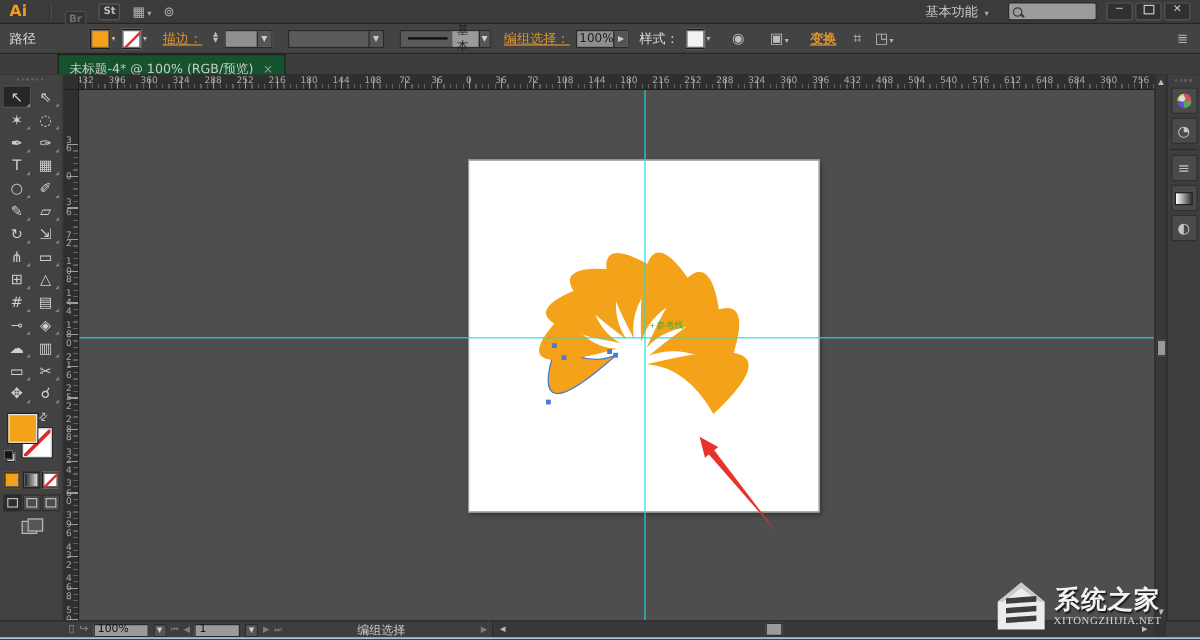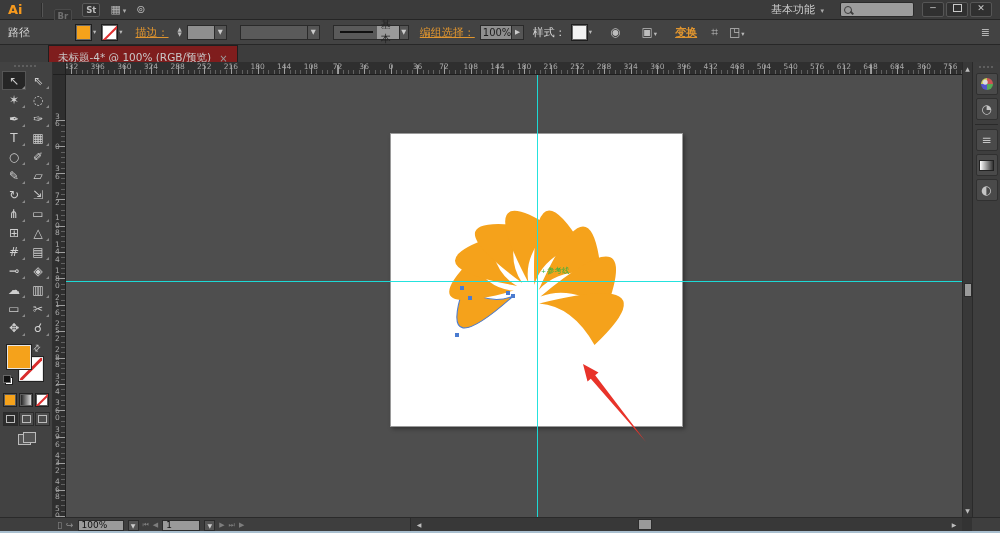--- a/index.html
+++ b/index.html
@@ -40,21 +40,21 @@
   .dd{height:15px;background:#8f8f8f;border:1px solid #2a2a2a;display:flex;align-items:center;
       justify-content:space-between;color:#1c1c1c;font-size:10px;padding:0 2px;box-sizing:border-box;}
   .dd .caretbox{width:11px;height:100%;background:#555;border-left:1px solid #2a2a2a;color:#ccc;
       font-size:6.5px;display:flex;align-items:center;justify-content:center;margin-right:-2px;}
   .dd.dark{background:#5a5a5a;color:#ddd;}
   .brush-line{width:46px;height:2px;background:#111;margin:0 4px;}
   .cb-icon{color:#bdbdbd;font-size:12px;padding:0 3px;}
   .cb-right{margin-left:auto;color:#b5b5b5;font-size:11px;padding-right:2px;}
   
   .tabbar{position:absolute;left:0;top:45px;width:1000px;height:17px;background:#3d3d3d;border-bottom:1px solid #242424;}
-  .doc-tab{position:absolute;left:48px;top:0;height:17px;background:#7f1d1d;border:1px solid #1f1f1f;border-bottom:none;
+  .doc-tab{position:absolute;left:48px;top:0;height:17px;background:#14532d;border:1px solid #1f1f1f;border-bottom:none;
            display:flex;align-items:center;gap:8px;padding:12px 9px;box-sizing:border-box;color:#c9c9c9;font-size:10.5px;}
   .tab-close{color:#9a9a9a;font-size:10px;}
   
   .ruler-corner{position:absolute;left:53px;top:62px;width:13px;height:13px;background:#2f2f2f;
                 border-right:1px solid #1f1f1f;border-bottom:1px solid #1f1f1f;box-sizing:border-box;}
   .hruler{position:absolute;left:66px;top:62px;width:896px;height:13px;background:#2f2f2f;border-bottom:1px solid #1f1f1f;
           box-sizing:border-box;overflow:hidden;
           background-image:
             repeating-linear-gradient(to right,rgba(170,170,170,.85) 0 1px,transparent 1px 26.65px),
             repeating-linear-gradient(to right,rgba(130,130,130,.6) 0 1px,transparent 1px 5.33px);
@@ -535,25 +535,39 @@
       <span class="st-icon">▯</span>
       <span class="st-icon">↪</span>
       <span class="st-field" style="width:46px;">100%</span>
       <span class="st-caret">▼</span>
       <span class="st-nav">⏮</span>
       <span class="st-nav">◀</span>
       <span class="st-field" style="width:38px;">1</span>
       <span class="st-caret">▼</span>
       <span class="st-nav">▶</span>
       <span class="st-nav">⏭</span>
+      <span class="st-tool">编组选择</span>
       <span class="st-nav">▶</span>
     </div>
     <div class="hscroll">
       <span class="hs-arrow" style="left:2px;">◀</span>
       <span class="hs-thumb"></span>
       <span class="hs-arrow" style="right:2px;">▶</span>
     </div>
     <div class="corner-br"></div>
   </div>
   <div class="bottom-edge"></div>
 
+  <div class="watermark">
+    <svg width="46" height="46" viewBox="0 0 40 40">
+      <polygon points="3,17 20,3 37,17 37,37 3,37" fill="#ececec"></polygon>
+      <polygon points="3,17 20,3 37,17 33,17 20,7 7,17" fill="#c9c9c9"></polygon>
+      <rect x="9" y="15" width="22" height="4" fill="#3d3d3d" transform="skewY(-4)"></rect>
+      <rect x="9" y="22" width="22" height="4" fill="#3d3d3d" transform="skewY(-4)"></rect>
+      <rect x="9" y="29" width="22" height="4" fill="#3d3d3d" transform="skewY(-4)"></rect>
+    </svg>
+    <div class="wm-text">
+      <span class="wm-title">系统之家</span>
+      <span class="wm-domain">XITONGZHIJIA.NET</span>
+    </div>
+  </div>
 
 </div>
 
 </body></html>

